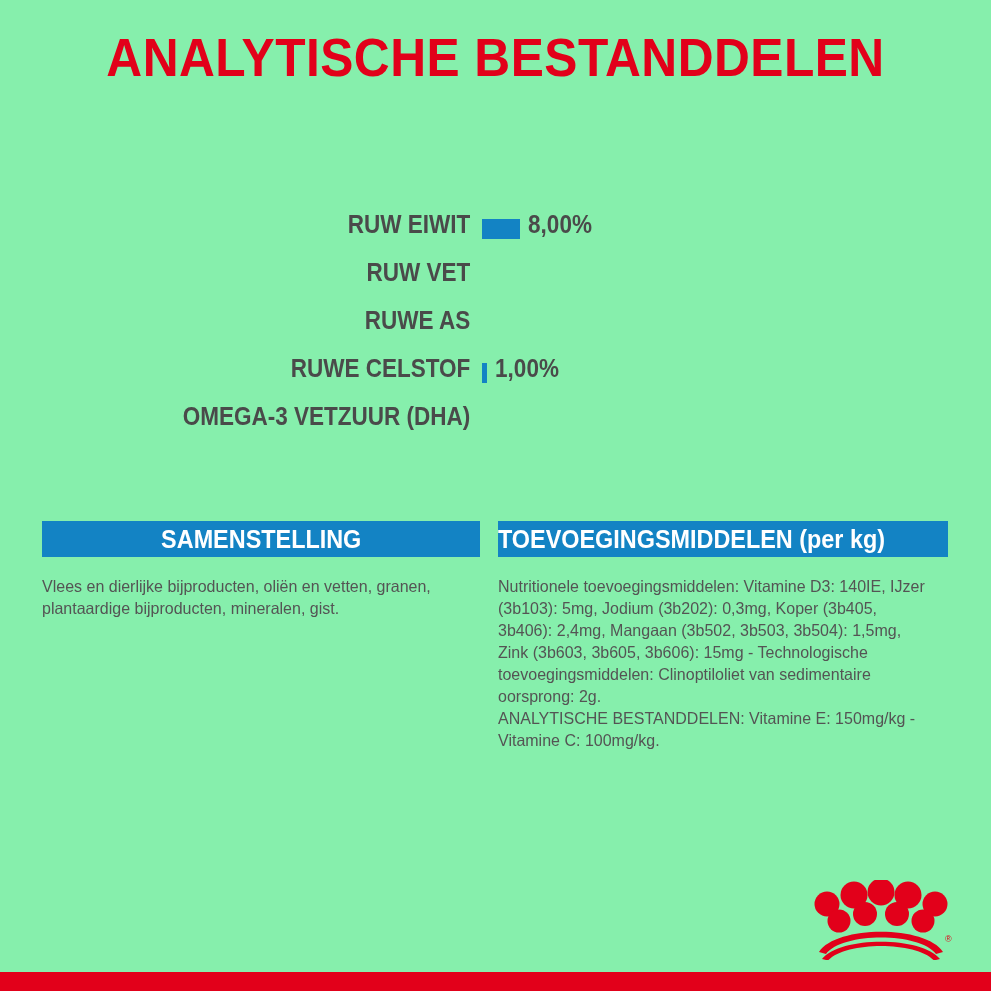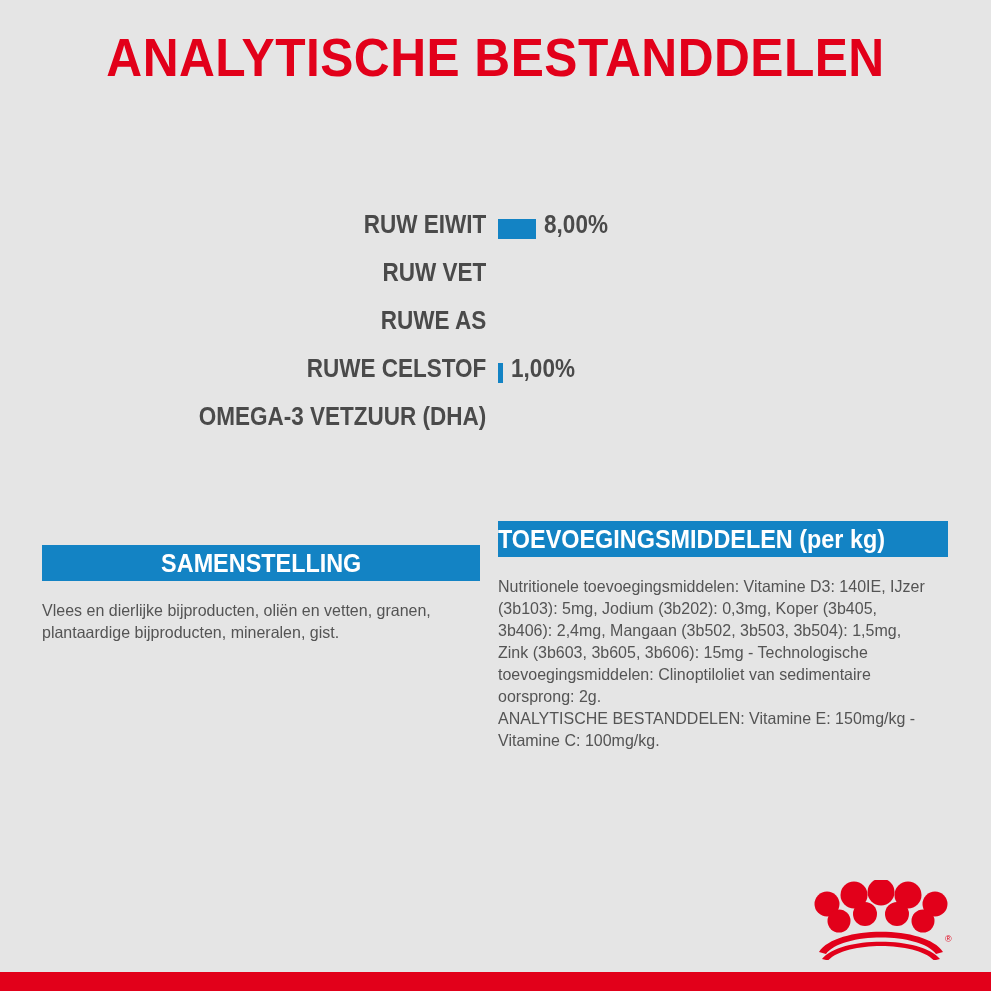--- a/index.html
+++ b/index.html
@@ -9,21 +9,21 @@
     height: 991px;
     background: #ffffff;
     font-family: "Liberation Sans", sans-serif;
     overflow: hidden;
   }
 
   #page {
     position: relative;
     width: 991px;
     height: 991px;
-    background: #e5e5e5;
+    background: #86efac;
   }
 
   
   #title {
     position: absolute;
     top: 26px;
     left: 0;
     width: 991px;
     text-align: center;
     color: #e2001a;
@@ -41,21 +41,20 @@
     position: absolute;
     top: 200px;
     left: 0;
     width: 991px;
   }
 
   .chart-row {
     display: flex;
     align-items: center;
     height: 48px;
-    padding-left: 16px;
   }
 
   .row-label {
     width: 482px;
     text-align: right;
     padding-right: 13px;
     color: #4a4a4a;
     font-family: "Liberation Sans", sans-serif;
     font-weight: bold;
     font-size: 25px;
@@ -113,21 +112,20 @@
     font-weight: bold;
     font-size: 26px;
     display: flex;
     align-items: center;
     white-space: nowrap;
     overflow: hidden;
   }
 
   .section-header.center {
     justify-content: center;
-    margin-top: 24px;
   }
   .section-header.left {
     justify-content: flex-start;
   }
 
   .section-header span {
     transform: scaleX(0.9);
     transform-origin: center center;
     display: inline-block;
   }

